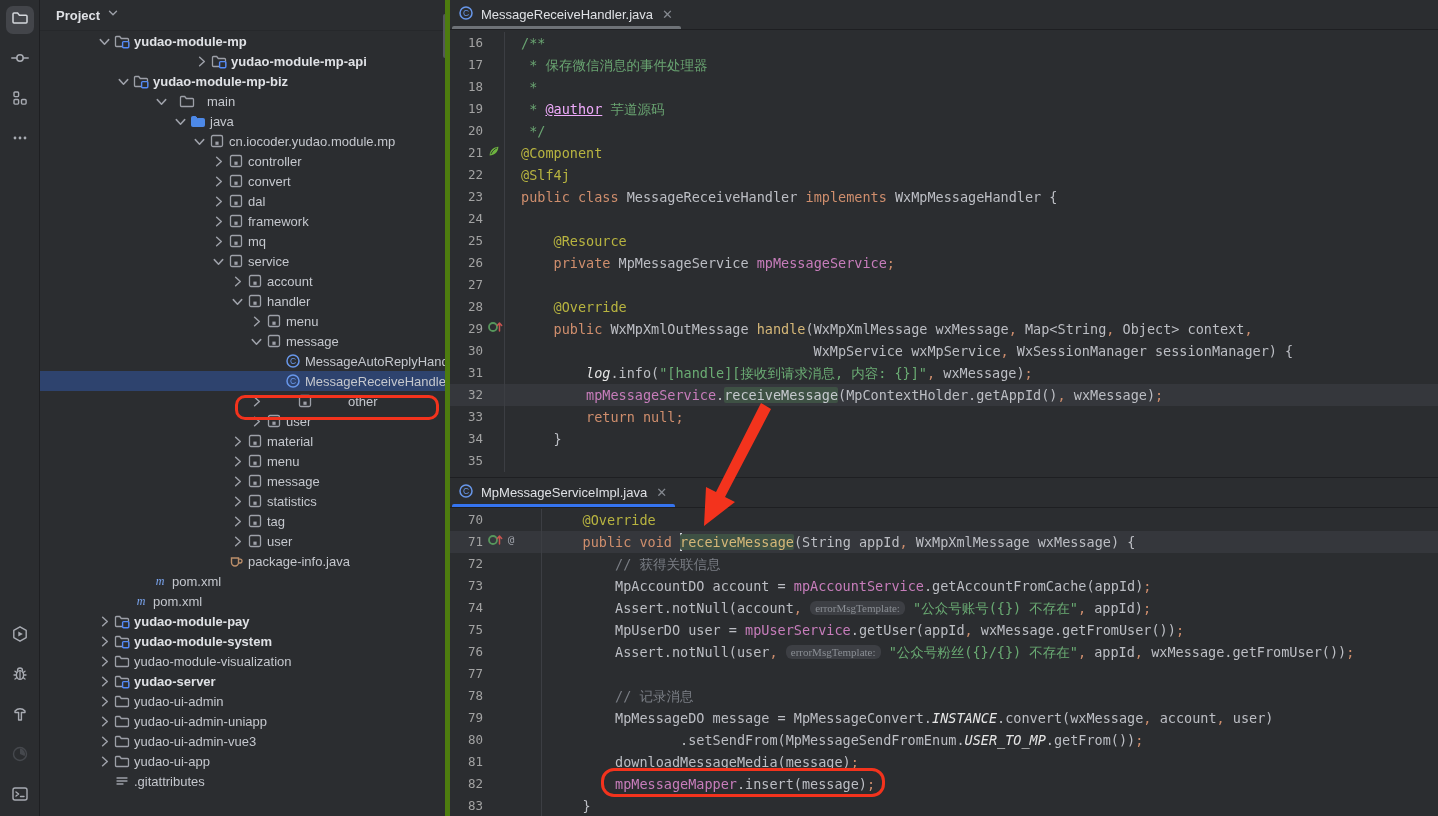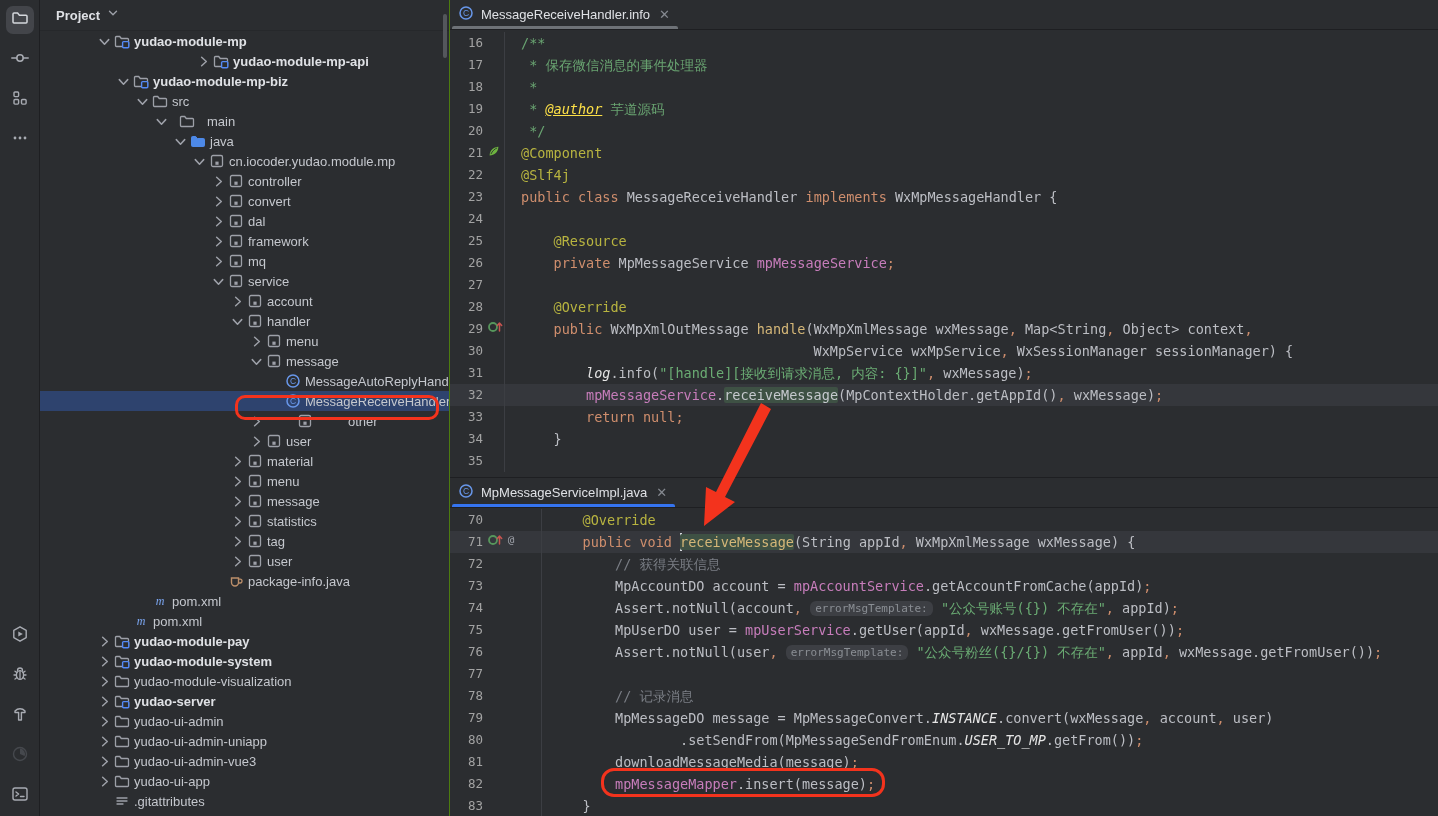--- a/index.html
+++ b/index.html
@@ -12,21 +12,21 @@
     background:#2b2d30; border-right:1px solid #1e1f22; display:flex; flex-direction:column;
     align-items:center; padding:6px 0; }
   .ab-top { display:flex; flex-direction:column; gap:12px; align-items:center; }
   .ab-bottom { margin-top:auto; display:flex; flex-direction:column; gap:12px; align-items:center; padding-bottom:0; }
   .ab-btn { width:28px; height:28px; border-radius:7px; display:flex; align-items:center; justify-content:center; }
   .ab-btn.active { background:#43454a; }
   .ab-btn.dimmed { opacity:.55; }
 
   
   .project-panel { position:absolute; left:40px; top:0; width:410px; height:816px;
-    background:#2b2d30; border-right:1px solid #4d7c0f; overflow:hidden; }
+    background:#2b2d30; border-right:5px solid #4d7c0f; overflow:hidden; }
   .pp-header { height:31px; display:flex; align-items:center; padding-left:16px; gap:6px;
     border-bottom:1px solid #26282b; }
   .pp-title { font-size:13px; font-weight:700; color:#dfe1e5; }
   .tree { position:absolute; left:0; top:31px; right:0; bottom:0; font-size:13px; }
   .trow { height:20px; display:flex; align-items:center; white-space:nowrap; }
   .trow.sel { background:#2e436e; }
   .chev { width:17px; height:16px; display:inline-flex; align-items:center; justify-content:center; flex:none; }
   .chev.open svg { transform:rotate(90deg); }
   .chev.spacer { }
   .ticon { width:17px; height:16px; display:inline-flex; align-items:center; justify-content:center; flex:none; }
@@ -57,31 +57,31 @@
   .ed0 .gic { width:21px; }
   .ed1 .gic { width:58px; }
   .codeline { flex:1; border-left:1px solid #3c3e43; padding-left:16px; white-space:pre; }
   .ed1 .codeline { padding-left:8px; }
 
   .sg.t   { color:#bcbec4; }
   .sg.kw  { color:#cf8e6d; }
   .sg.op  { color:#cf8e6d; }
   .sg.ann { color:#b8b440; }
   .sg.doc { color:#69a471; }
-  .sg.doctag { color:#fde047; font-style:italic; text-decoration:underline; }
+  .sg.doctag { color:#f0abfc; text-decoration:underline; }
   .sg.cmt { color:#7a7e85; }
   .sg.str { color:#6aab73; }
   .sg.fld { color:#c77dbb; }
   .sg.sfld{ color:#e5e5e5; font-style:italic;text-align:center; }
   .sg.mth { color:#d5b778; }
   .sg.smth{ color:#bcbec4; }
   .sg.use { color:#c6c9ce; background:#3e5144; border-radius:2px; }
   .sg.useg{ color:#d5b778; background:#3e5144; border-radius:2px; }
   .sg.inlay { font-size:11px; color:#8a8e94; background:#3d3f44; border-radius:6px;
-    padding:1px 5px; position:relative; top:-1px; }
+    padding:1px 5px; position:relative; top:-1px;font-family:Liberation Serif, serif; }
   .caret { display:inline-block; width:2px; height:18px; background:#d4d7dd;
     vertical-align:-4px; margin-right:-2px; }
 
   
   .redbox { position:absolute; border:3px solid #f3331d; border-radius:10px; z-index:40; pointer-events:none; }
   .arrow-svg { position:absolute; left:0; top:0; z-index:41; pointer-events:none; }
 </style>
 </head>
 <body>
 
@@ -191,33 +191,20 @@
             </svg>
           </span>
           <span class="ticon">
             <svg width="16" height="16" viewBox="0 0 16 16" style="overflow:visible">
               <path d="M1.5 4.5a1 1 0 0 1 1-1h3.2l1.6 2h6.2a1 1 0 0 1 1 1v6a1 1 0 0 1-1 1h-11a1 1 0 0 1-1-1z" fill="none" stroke="#9da0a8" stroke-width="1.3"></path>
               <rect x="8.6" y="8.6" width="6.2" height="6.2" rx="1" fill="#2b2d30" stroke="#548af7" stroke-width="1.4"></rect>
             </svg>
           </span>
           <span class="tlabel b">yudao-module-mp-biz</span>
         </div>
-        <div class="trow" style="padding-left: 94px;">
-          <span class="chev open">
-            <svg width="15" height="15" viewBox="0 0 16 16">
-              <path d="M6 3.5 L11 8 L6 12.5" fill="none" stroke="#9da0a8" stroke-width="1.6" stroke-linecap="round" stroke-linejoin="round"></path>
-            </svg>
-          </span>
-          <span class="ticon">
-            <svg width="16" height="16" viewBox="0 0 16 16">
-              <path d="M1.5 4.5a1 1 0 0 1 1-1h3.2l1.6 2h6.2a1 1 0 0 1 1 1v6a1 1 0 0 1-1 1h-11a1 1 0 0 1-1-1z" fill="none" stroke="#9da0a8" stroke-width="1.3"></path>
-            </svg>
-          </span>
-          <span class="tlabel">src</span>
-        </div>
         <div class="trow" style="padding-left: 113px; gap: 8px;">
           <span class="chev open">
             <svg width="15" height="15" viewBox="0 0 16 16">
               <path d="M6 3.5 L11 8 L6 12.5" fill="none" stroke="#9da0a8" stroke-width="1.6" stroke-linecap="round" stroke-linejoin="round"></path>
             </svg>
           </span>
           <span class="ticon">
             <svg width="16" height="16" viewBox="0 0 16 16">
               <path d="M1.5 4.5a1 1 0 0 1 1-1h3.2l1.6 2h6.2a1 1 0 0 1 1 1v6a1 1 0 0 1-1 1h-11a1 1 0 0 1-1-1z" fill="none" stroke="#9da0a8" stroke-width="1.3"></path>
             </svg>
@@ -671,21 +658,21 @@
     <div class="vthumb" style="left:403px; top:14px; height:44px;"></div>
   </div>
 
   <div class="editor top ed0">
     <div class="tabbar">
       <div class="tab ul-gray">
         <span><svg width="16" height="16" viewBox="0 0 16 16">
               <circle cx="8" cy="8" r="6" fill="none" stroke="#6897ea" stroke-width="1.5"></circle>
               <text x="8" y="11" font-size="8.5" text-anchor="middle" fill="#6897ea" font-family="Liberation Sans, sans-serif">C</text>
             </svg></span>
-        <span>MessageReceiveHandler.info</span>
+        <span>MessageReceiveHandler.java</span>
         <span class="tclose">✕</span>
       </div>
     </div>
     <div class="code-area">
         <div class="code-row"><span class="ln">16</span><span class="gic"></span><span class="codeline"><span class="sg doc">/**</span></span></div>
         <div class="code-row"><span class="ln">17</span><span class="gic"></span><span class="codeline"><span class="sg doc"> * 保存微信消息的事件处理器</span></span></div>
         <div class="code-row"><span class="ln">18</span><span class="gic"></span><span class="codeline"><span class="sg doc"> *</span></span></div>
         <div class="code-row"><span class="ln">19</span><span class="gic"></span><span class="codeline"><span class="sg doc"> * </span><span class="sg doctag">@author</span><span class="sg doc"> 芋道源码</span></span></div>
         <div class="code-row"><span class="ln">20</span><span class="gic"></span><span class="codeline"><span class="sg doc"> */</span></span></div>
         <div class="code-row"><span class="ln">21</span><span class="gic"><span><svg width="14" height="14" viewBox="0 0 16 16">

